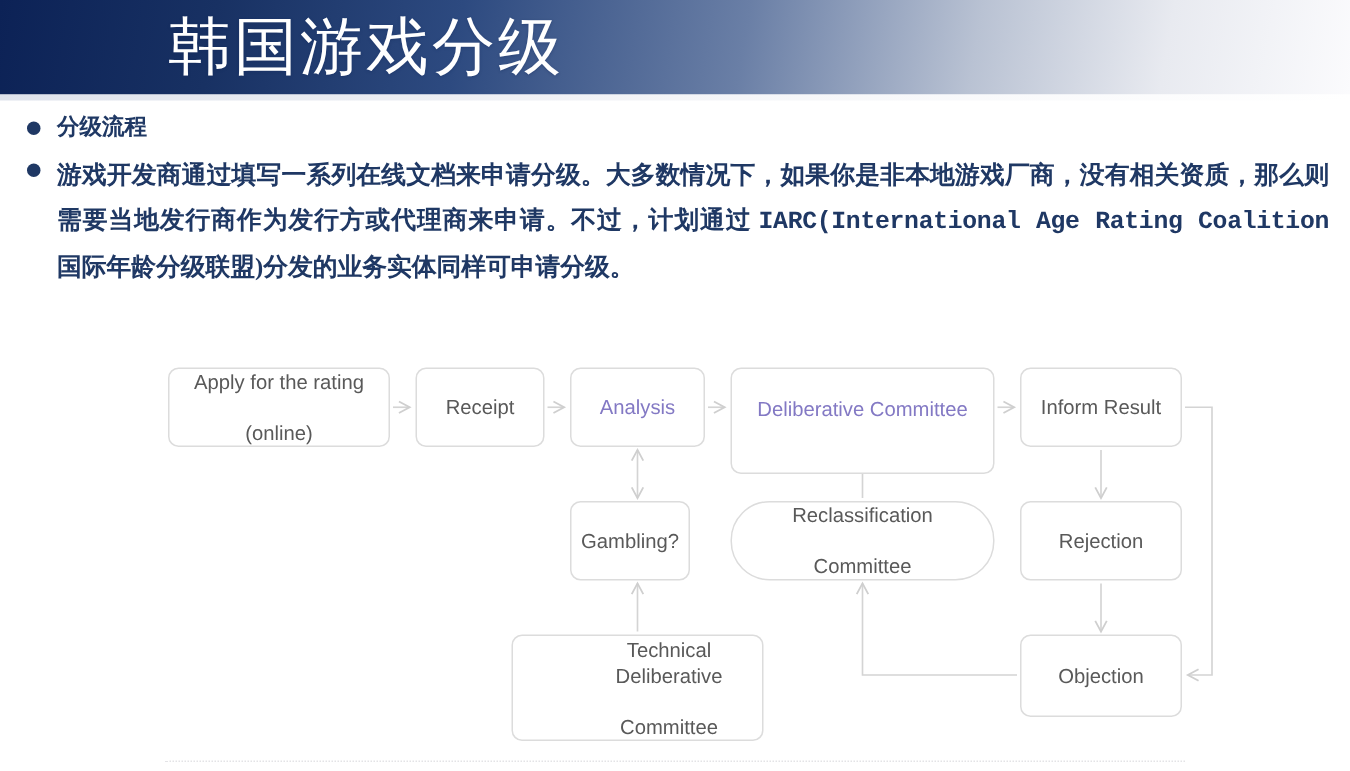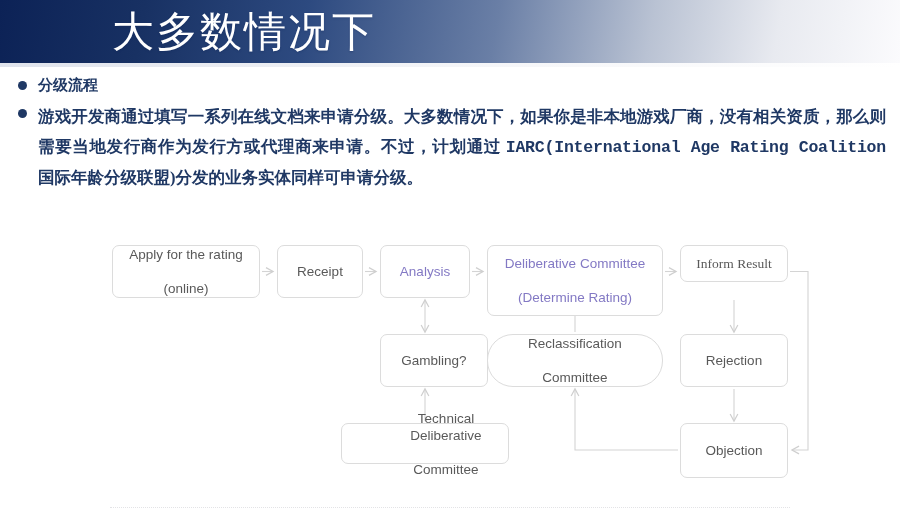--- a/index.html
+++ b/index.html
@@ -89,40 +89,40 @@
     pointer-events:auto;
   }
   .fnode.accent{color:#8379c4;}
   .fnode span{display:block;}
 
   
   #n-apply      {left:112px;  top:245px; width:148px; height:53px;}
   #n-receipt    {left:277px;  top:245px; width:86px;  height:53px;align-items:center;}
   #n-analysis   {left:380px;  top:245px; width:90px;  height:53px;}
   #n-delib      {left:487px;  top:245px; width:176px; height:71px;}
-  #n-inform     {left:680px;  top:245px; width:108px; height:37px;font-family:Liberation Serif, serif;}
-
-  #n-gambling   {left:380px;  top:334px; width:108px;  height:53px;}
+  #n-inform     {left:680px;  top:245px; width:108px; height:53px;}
+
+  #n-gambling   {left:380px;  top:334px; width:80px;  height:53px;}
   #n-reclass    {left:487px;  top:334px; width:176px; height:53px;border-radius:26px;}
   #n-rejection  {left:680px;  top:334px; width:108px; height:53px;}
 
-  #n-technical  {left:341px;  top:423px; width:168px; height:41px;padding-left:48px;}
+  #n-technical  {left:341px;  top:423px; width:168px; height:71px;padding-left:48px;}
   #n-objection  {left:680px;  top:423px; width:108px; height:55px;}
 
   .dotted-rule{
     position:absolute;left:110px;top:507px;width:680px;height:0;
     border-top:1px dotted #e3e3e6;
   }
 </style>
 </head>
 <body>
 
 <div class="header"></div>
 <div class="header-underline"></div>
-<div class="header-title">大多数情况下</div>
+<div class="header-title">韩国游戏分级</div>
 
 <div class="body-area">
 
   <div class="bullet-row b1">
     <span class="bullet-dot"></span>
     <div class="bullet-text">分级流程</div>
   </div>
 
   <div class="bullet-row b2">
     <span class="bullet-dot"></span>
@@ -167,21 +167,21 @@
 <div id="n-apply" class="fnode">
   <span><span>Apply for the rating</span><br><span>(online)</span></span>
 </div>
 <div id="n-receipt" class="fnode">
   <span>Receipt</span>
 </div>
 <div id="n-analysis" class="fnode accent">
   <span>Analysis</span>
 </div>
 <div id="n-delib" class="fnode accent">
-  <span><span>Deliberative Committee</span><br><span>(Determine Rating)</span></span>
+  <span><span>Deliberative Committee</span><br></span>
 </div>
 <div id="n-inform" class="fnode">
   <span>Inform Result</span>
 </div>
 
 <div id="n-gambling" class="fnode">
   <span>Gambling?</span>
 </div>
 <div id="n-reclass" class="fnode">
   <span><span>Reclassification</span><br><span>Committee</span></span>

